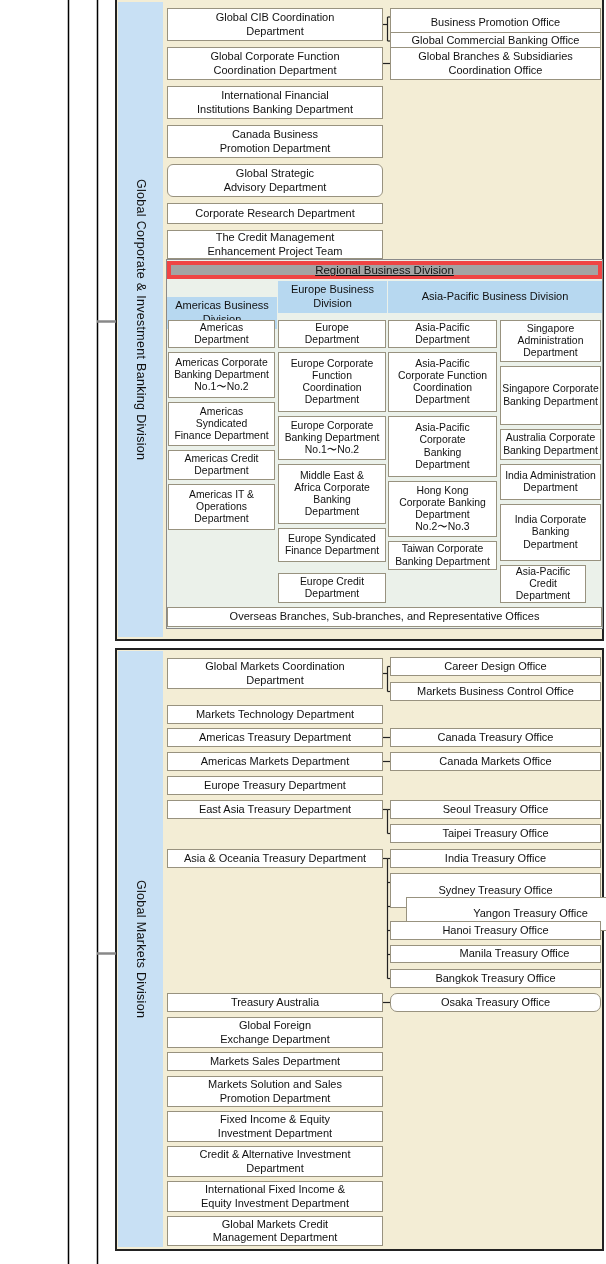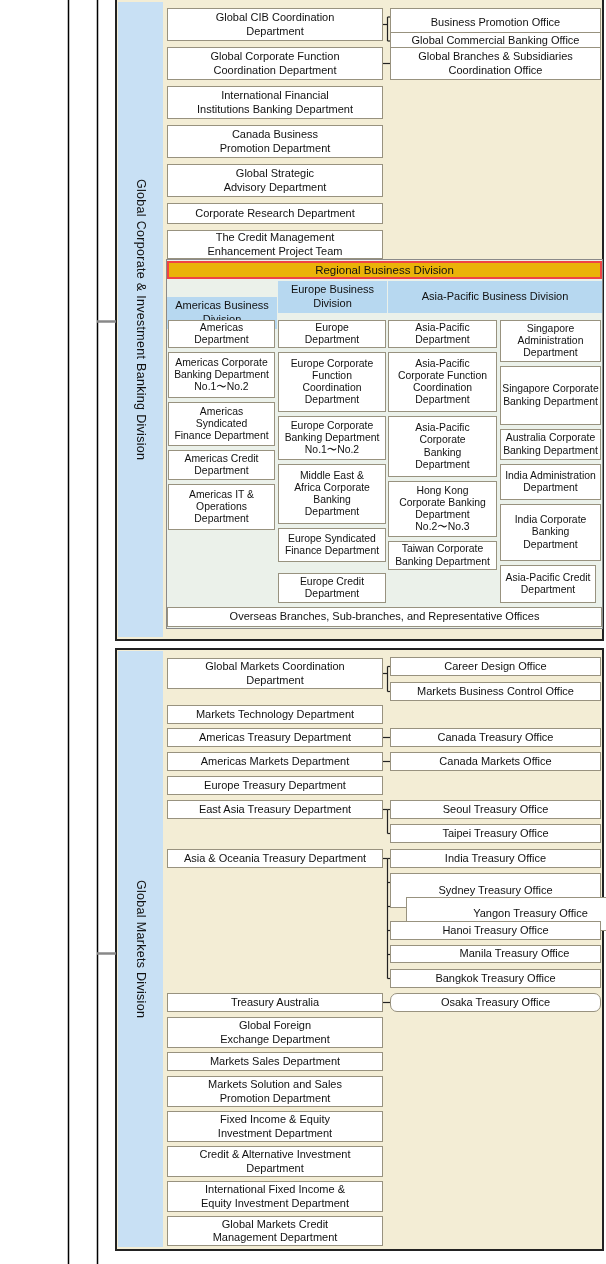--- a/index.html
+++ b/index.html
@@ -10,22 +10,22 @@
   .stub{stroke:#888;stroke-width:2.5;}
   .conn{stroke:#222;stroke-width:1.2;fill:none;}
   .panel{position:absolute;background:#F3EDD5;border:2px solid #222;box-sizing:border-box;}
   .band{position:absolute;background:#C8E0F4;display:flex;align-items:center;justify-content:center;box-sizing:border-box;}
   .band span{writing-mode:vertical-rl;font-size:12.5px;letter-spacing:.3px;white-space:nowrap;}
   .bx{position:absolute;background:#fff;border:1px solid #98927F;box-sizing:border-box;
       display:flex;align-items:center;justify-content:center;text-align:center;
       white-space:pre-line;font-size:11px;line-height:1.2;padding:0 1px;}
   .sm{font-size:10.4px;line-height:1.16;}
   .regbg{position:absolute;background:#EBF1EA;border:1px solid #8a8a8a;box-sizing:border-box;}
-  .rtitle{position:absolute;background:#eab308;border:2px solid #ef4444;box-sizing:border-box;
-      display:flex;align-items:center;justify-content:center;font-size:11.5px;}
+  .rtitle{position:absolute;background:#a3a3a3;border:4px solid #ef4444;box-sizing:border-box;
+      display:flex;align-items:center;justify-content:center;font-size:11.5px;text-decoration:underline;}
   .rhead{position:absolute;background:#B7D8F0;box-sizing:border-box;display:flex;align-items:center;
       justify-content:center;text-align:center;font-size:11px;line-height:1.25;padding:0 2px;}
 </style>
 </head>
 <body>
 
 <div class="canvas">
 
   <div class="panel" style="left:115px;top:-2px;width:489px;height:643px;"></div>
   <div class="panel" style="left:115px;top:648px;width:489px;height:603px;"></div>
@@ -77,21 +77,21 @@
   </svg>
 
   <div class="bx" style="left:167px;top:8px;width:216px;height:33px;">Global CIB Coordination
 Department</div>
   <div class="bx" style="left:167px;top:47px;width:216px;height:33px;">Global Corporate Function
 Coordination Department</div>
   <div class="bx" style="left:167px;top:86px;width:216px;height:33px;">International Financial
 Institutions Banking Department</div>
   <div class="bx" style="left:167px;top:125px;width:216px;height:33px;">Canada Business
 Promotion Department</div>
-  <div class="bx" style="left:167px;top:164px;width:216px;height:33px;">Global Strategic
+  <div class="bx" style="left:167px;top:164px;width:216px;height:33px;border-radius:6px;">Global Strategic
 Advisory Department</div>
   <div class="bx" style="left:167px;top:203px;width:216px;height:21px;">Corporate Research Department</div>
   <div class="bx" style="left:167px;top:230px;width:216px;height:29px;">The Credit Management
 Enhancement Project Team</div>
 
   <div class="bx" style="left:390px;top:8px;width:211px;height:30px;">Business Promotion Office</div>
   <div class="bx" style="left:390px;top:32px;width:211px;height:18px;">Global Commercial Banking Office</div>
   <div class="bx" style="left:390px;top:47px;width:211px;height:33px;">Global Branches &amp; Subsidiaries
 Coordination Office</div>
 
@@ -149,21 +149,21 @@
 Department</div>
   <div class="bx sm" style="left:500px;top:366px;width:101px;height:59px;">Singapore Corporate
 Banking Department</div>
   <div class="bx sm" style="left:500px;top:429px;width:101px;height:31px;">Australia Corporate
 Banking Department</div>
   <div class="bx sm" style="left:500px;top:464px;width:101px;height:36px;">India Administration
 Department</div>
   <div class="bx sm" style="left:500px;top:504px;width:101px;height:57px;">India Corporate
 Banking
 Department</div>
-  <div class="bx sm" style="left:500px;top:565px;width:96px;height:38px;">Asia-Pacific Credit
+  <div class="bx sm" style="left:500px;top:565px;width:86px;height:38px;">Asia-Pacific Credit
 Department</div>
 
   <div class="bx" style="left:167px;top:607px;width:435px;height:20px;">Overseas Branches, Sub-branches, and Representative Offices</div>
 
   <div class="bx" style="left:167px;top:658px;width:216px;height:31px;">Global Markets Coordination
 Department</div>
   <div class="bx" style="left:167px;top:705px;width:216px;height:19px;">Markets Technology Department</div>
   <div class="bx" style="left:167px;top:728px;width:216px;height:19px;">Americas Treasury Department</div>
   <div class="bx" style="left:167px;top:752px;width:216px;height:19px;">Americas Markets Department</div>
   <div class="bx" style="left:167px;top:776px;width:216px;height:19px;">Europe Treasury Department</div>

